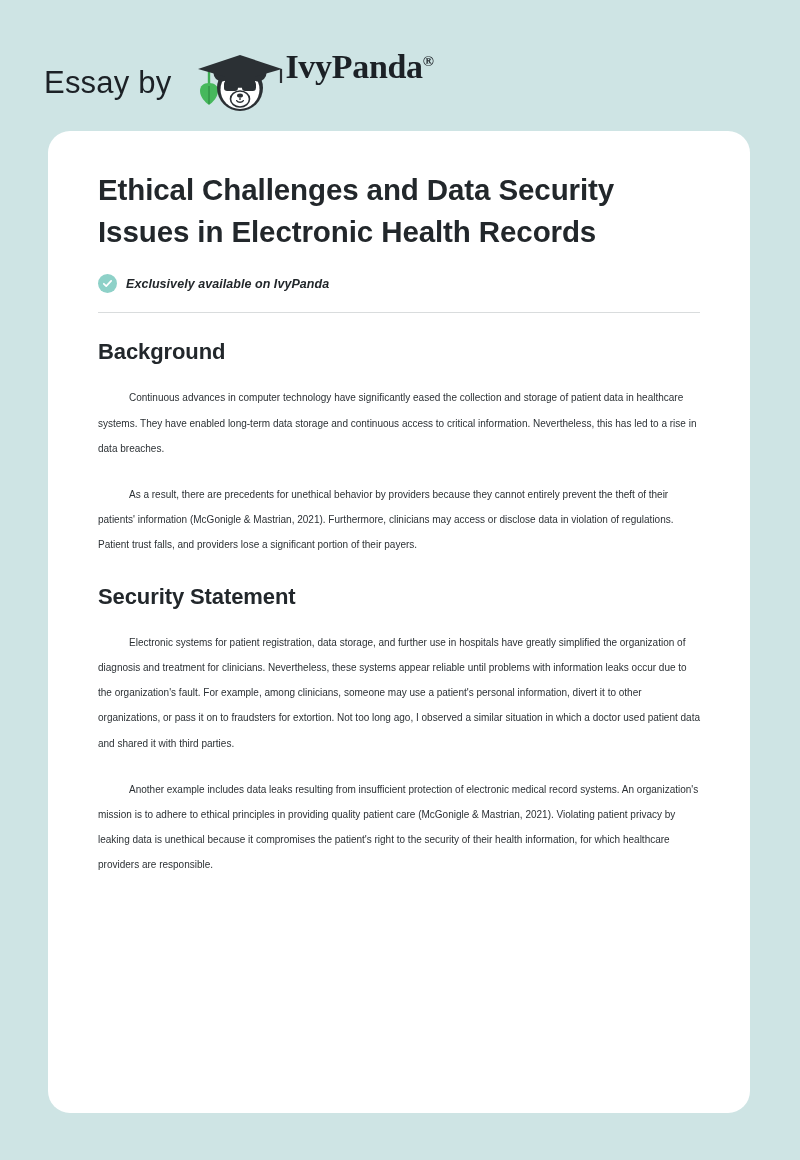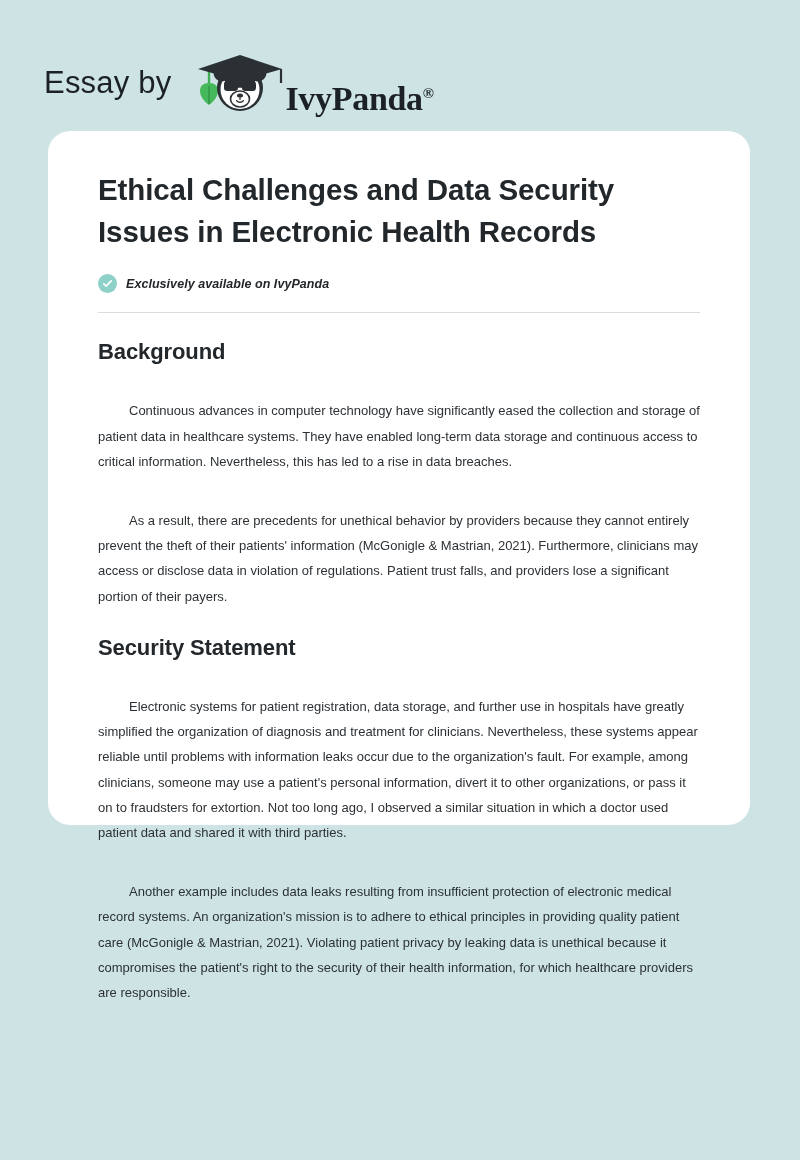--- a/index.html
+++ b/index.html
@@ -28,21 +28,21 @@
   .brand-essay-by {
     font-size: 31px;
     font-weight: 400;
     color: #1c2126;
     letter-spacing: 0.2px;
     line-height: 1;
   }
 
   .brand-logo-group {
     display: flex;
-    align-items: flex-end;
+    align-items: flex-start;
     margin-left: 14px;
   }
 
   .panda-mark {
     width: 104px;
     height: 66px;
     flex: none;
     display: block;
   }
 
@@ -62,21 +62,21 @@
     vertical-align: super;
     font-weight: 700;
   }
 
   
   .doc-card {
     position: absolute;
     left: 48px;
     top: 131px;
     width: 702px;
-    height: 694px;
+    height: 982px;
     background: #ffffff;
     border-radius: 22px;
     padding: 38px 50px 0 50px;
   }
 
   .doc-title {
     font-size: 29.5px;
     font-weight: 700;
     color: #22272b;
     line-height: 42px;
@@ -124,25 +124,25 @@
   .section-heading {
     font-size: 22px;
     font-weight: 700;
     color: #22272b;
     letter-spacing: -0.1px;
     margin-top: 26px;
     line-height: 1.15;
   }
 
   .body-paragraph {
-    font-size: 13px;
+    font-size: 10px;
     line-height: 25.2px;
     color: #2c3135;
     text-indent: 31px;
-    margin-top: 34px;
+    margin-top: 21px;
     text-align: left;
   }
 
   .section-block + .section-block { margin-top: 6px; }
 </style>
 </head>
 <body>
 
 <div class="brand-bar">
   <span class="brand-essay-by">Essay by</span>

